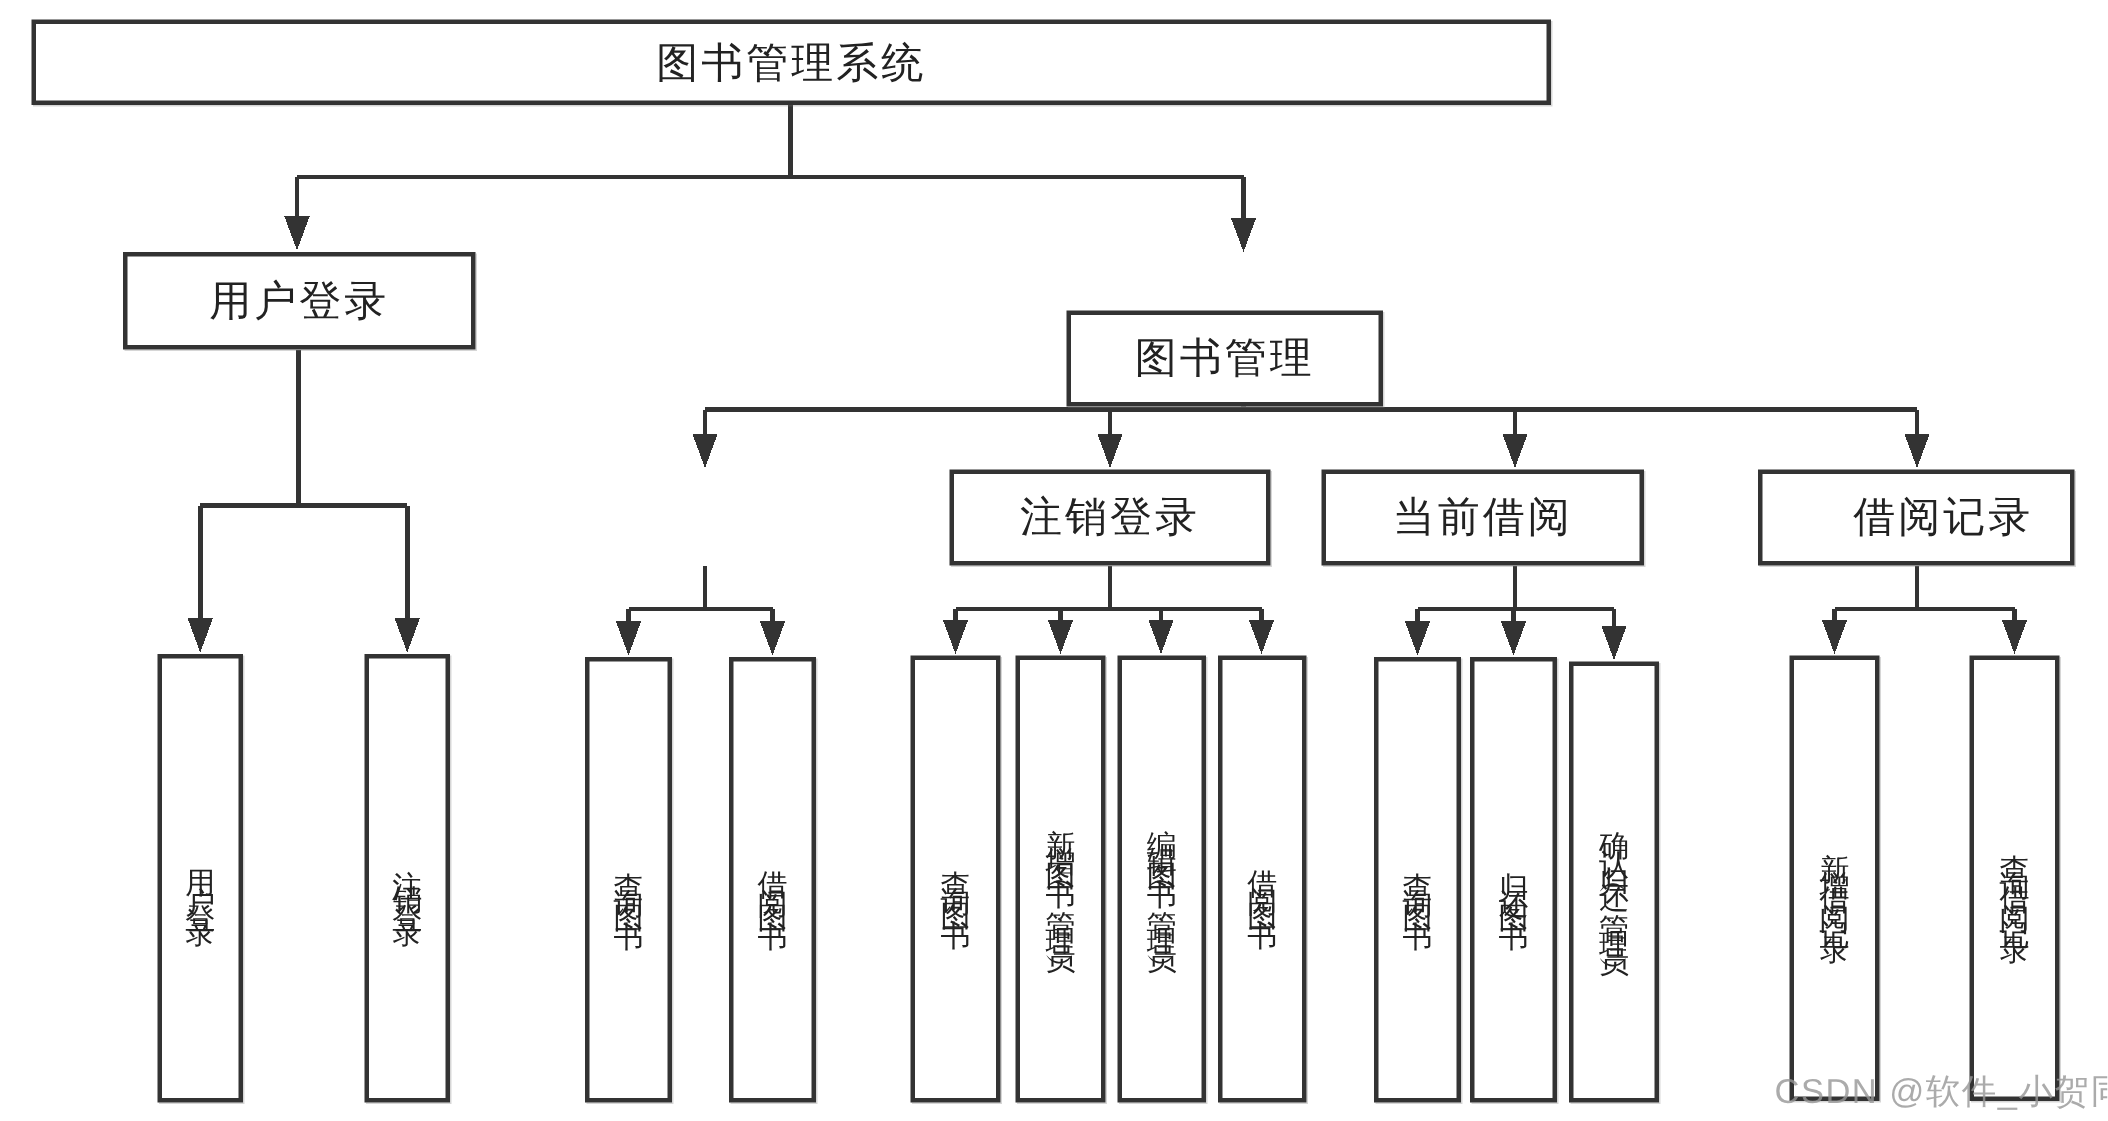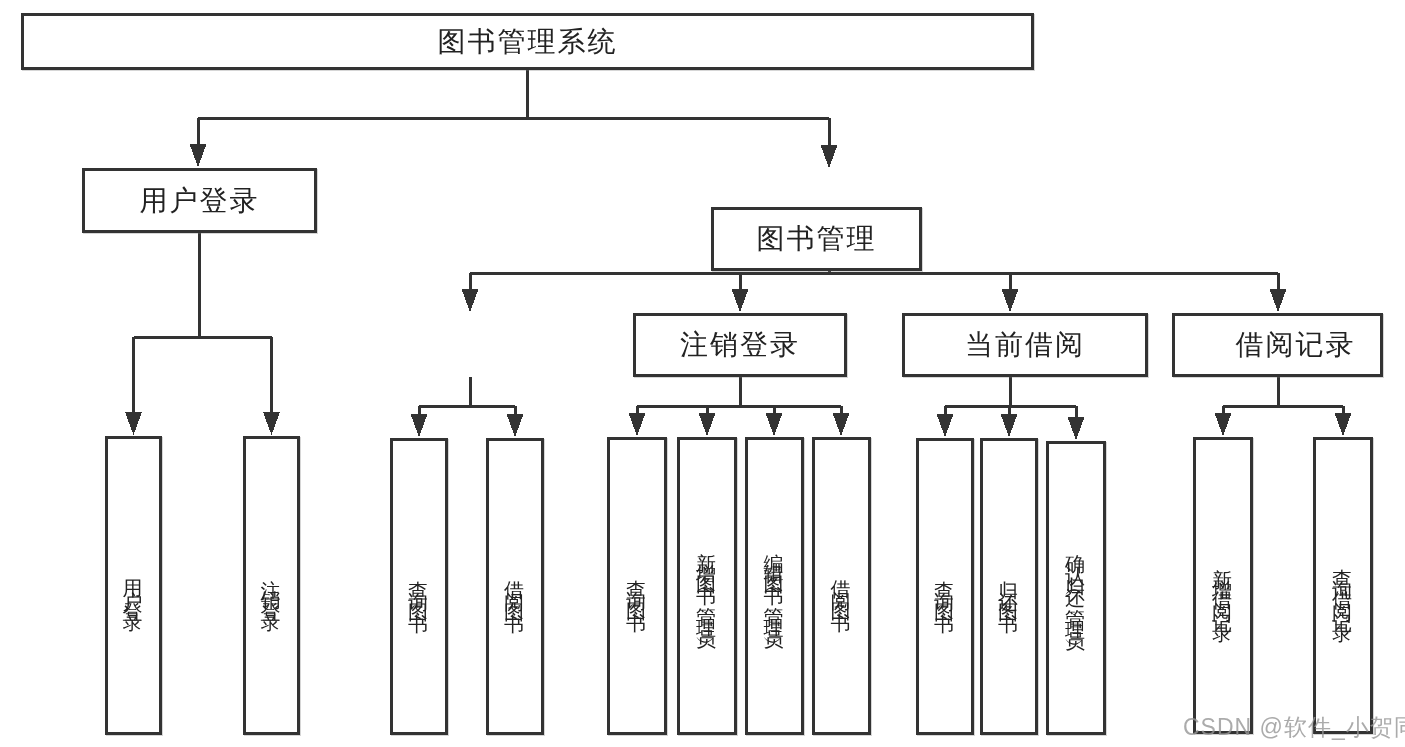--- a/index.html
+++ b/index.html
@@ -114,21 +114,21 @@
   <div class="box" style="left:82px;top:168px;width:235px;height:65px;">
     <span class="h-label">用户登录</span>
   </div>
   <div class="box" style="left:711px;top:169px;width:211px;height:64px;margin-top:38px;">
     <span class="h-label">图书管理</span>
   </div>
 
   <div class="box" style="left:633px;top:313px;width:214px;height:64px;">
     <span class="h-label">注销登录</span>
   </div>
-  <div class="box" style="left:902px;top:313px;width:246px;height:64px;">
+  <div class="box" style="left:881px;top:313px;width:215px;height:64px;">
     <span class="h-label">当前借阅</span>
   </div>
   <div class="box" style="left:1172px;top:313px;width:211px;height:64px;padding-left:36px;">
     <span class="h-label">借阅记录</span>
   </div>
 
   <div class="box" style="left:105px;top:436px;width:57px;height:299px;">
     <span class="v-label">用户登录</span>
   </div>
   <div class="box" style="left:243px;top:436px;width:57px;height:299px;">

